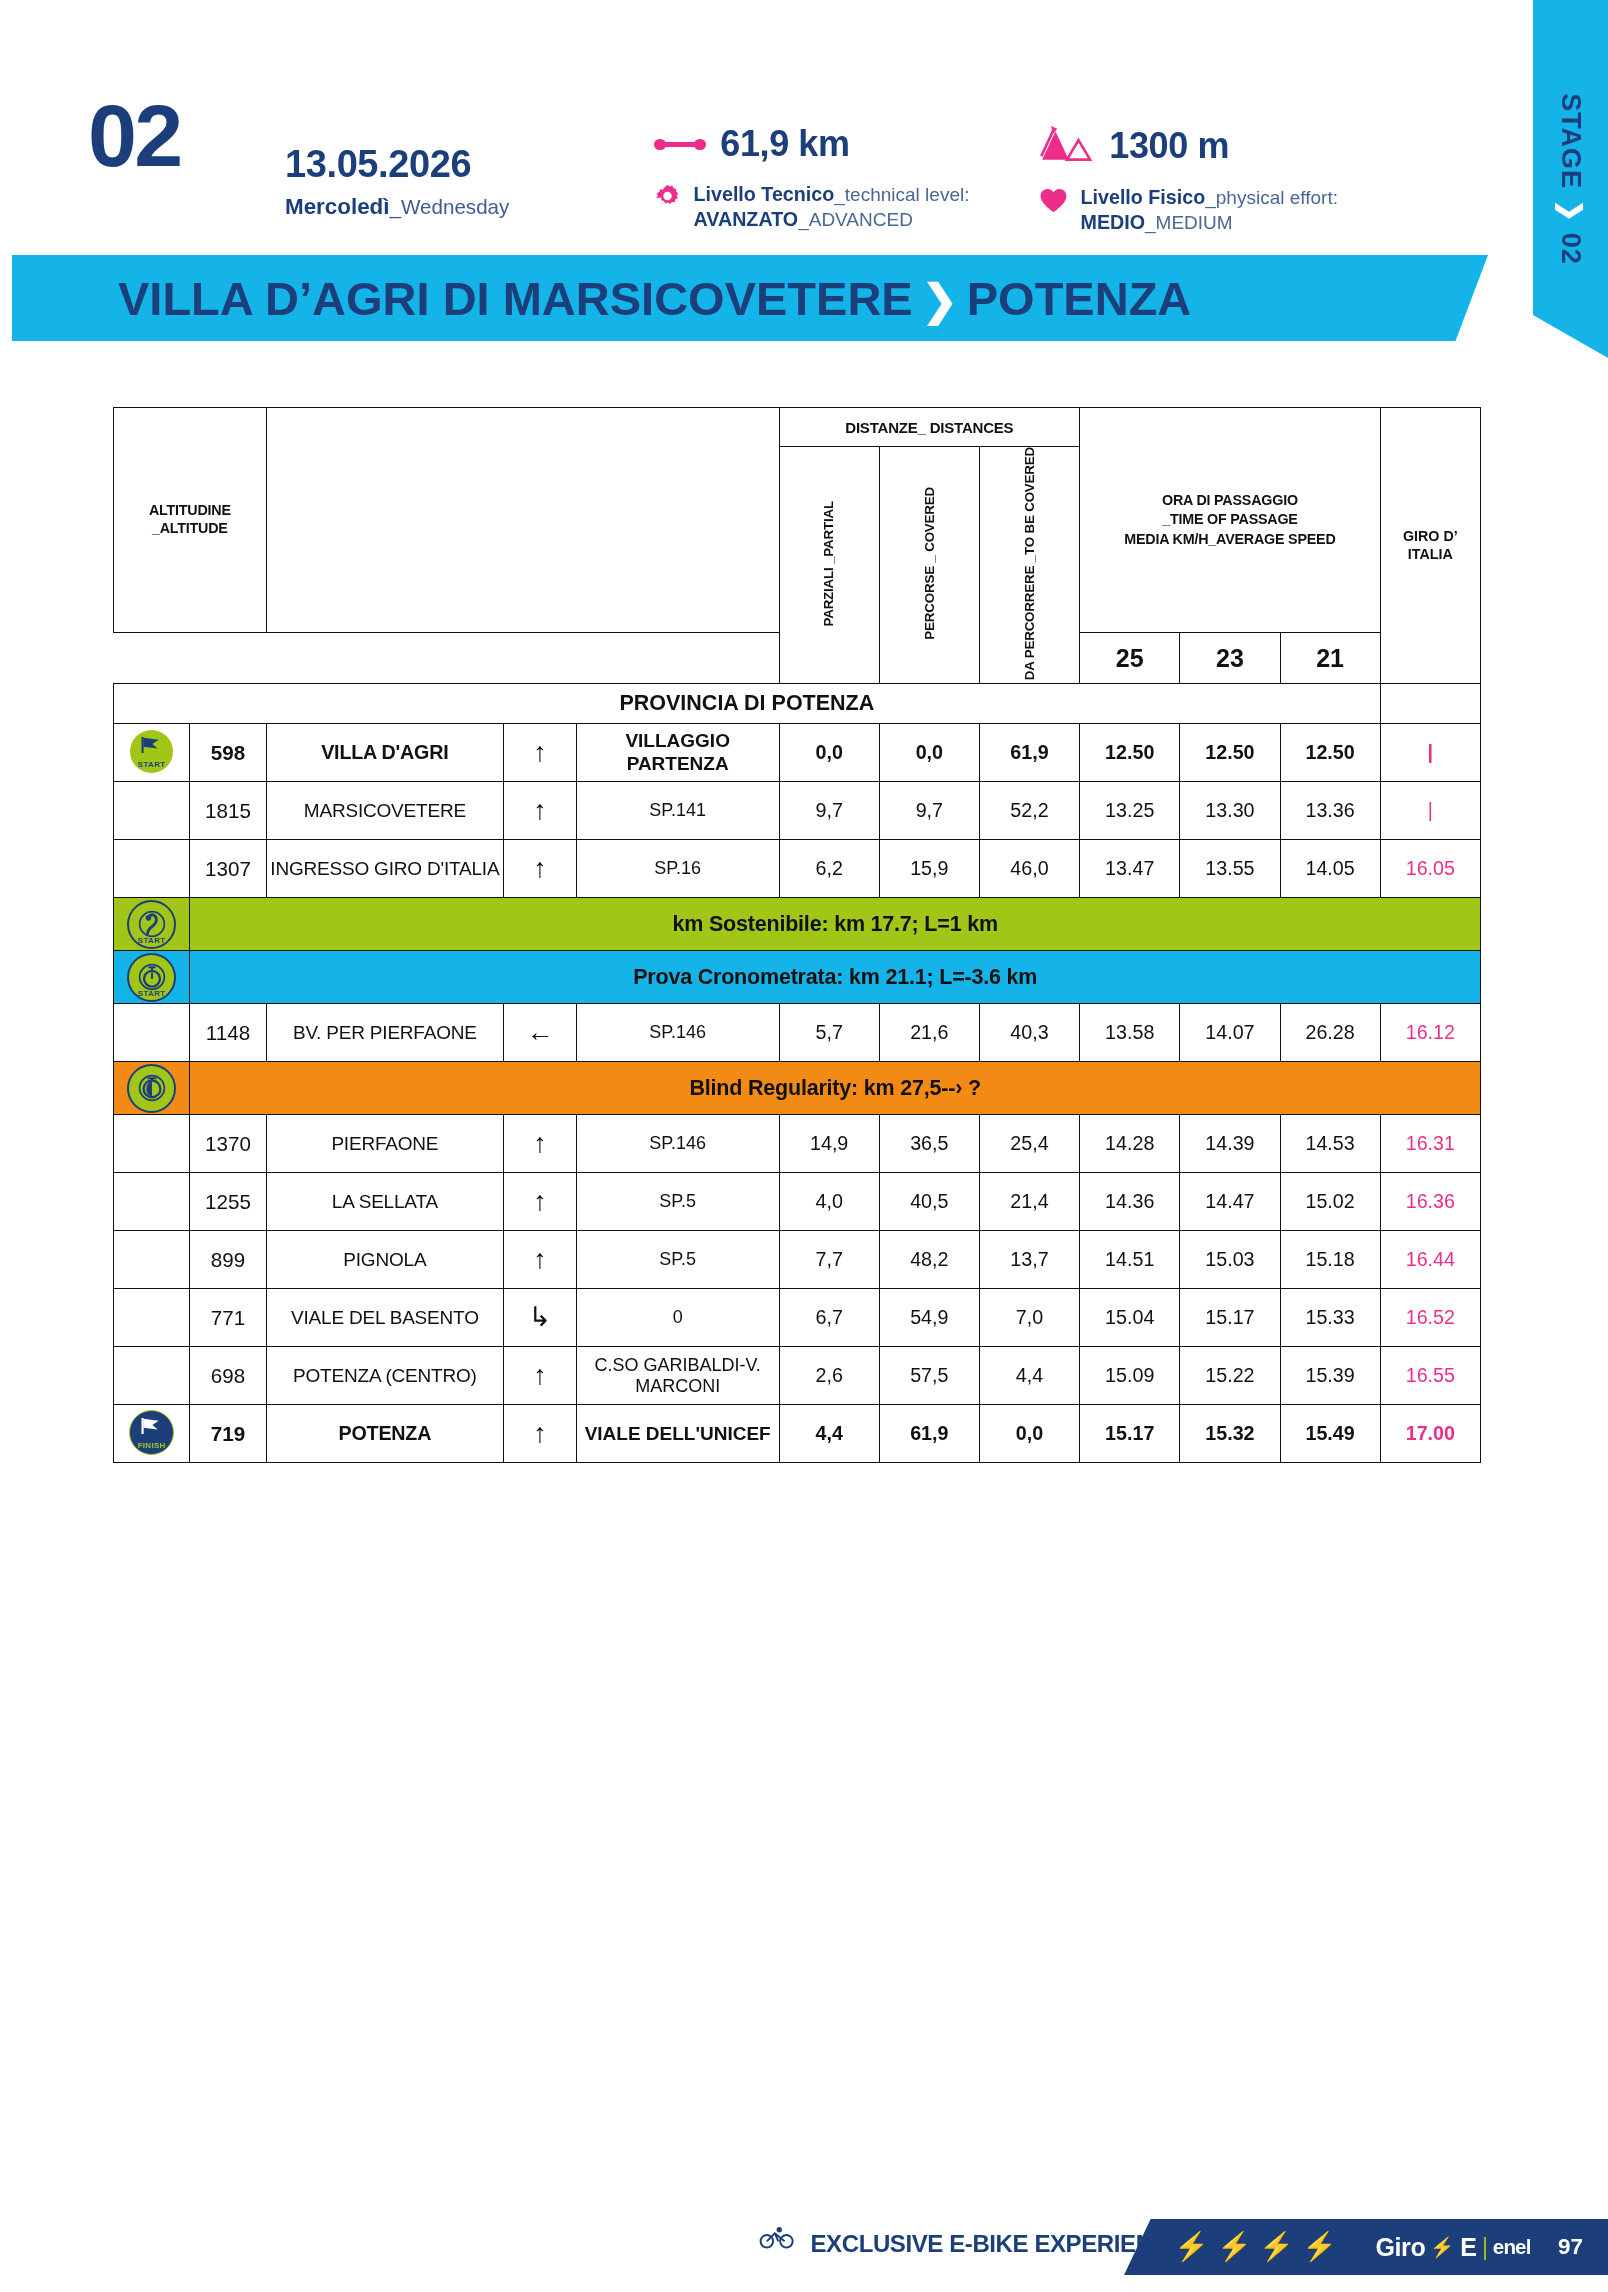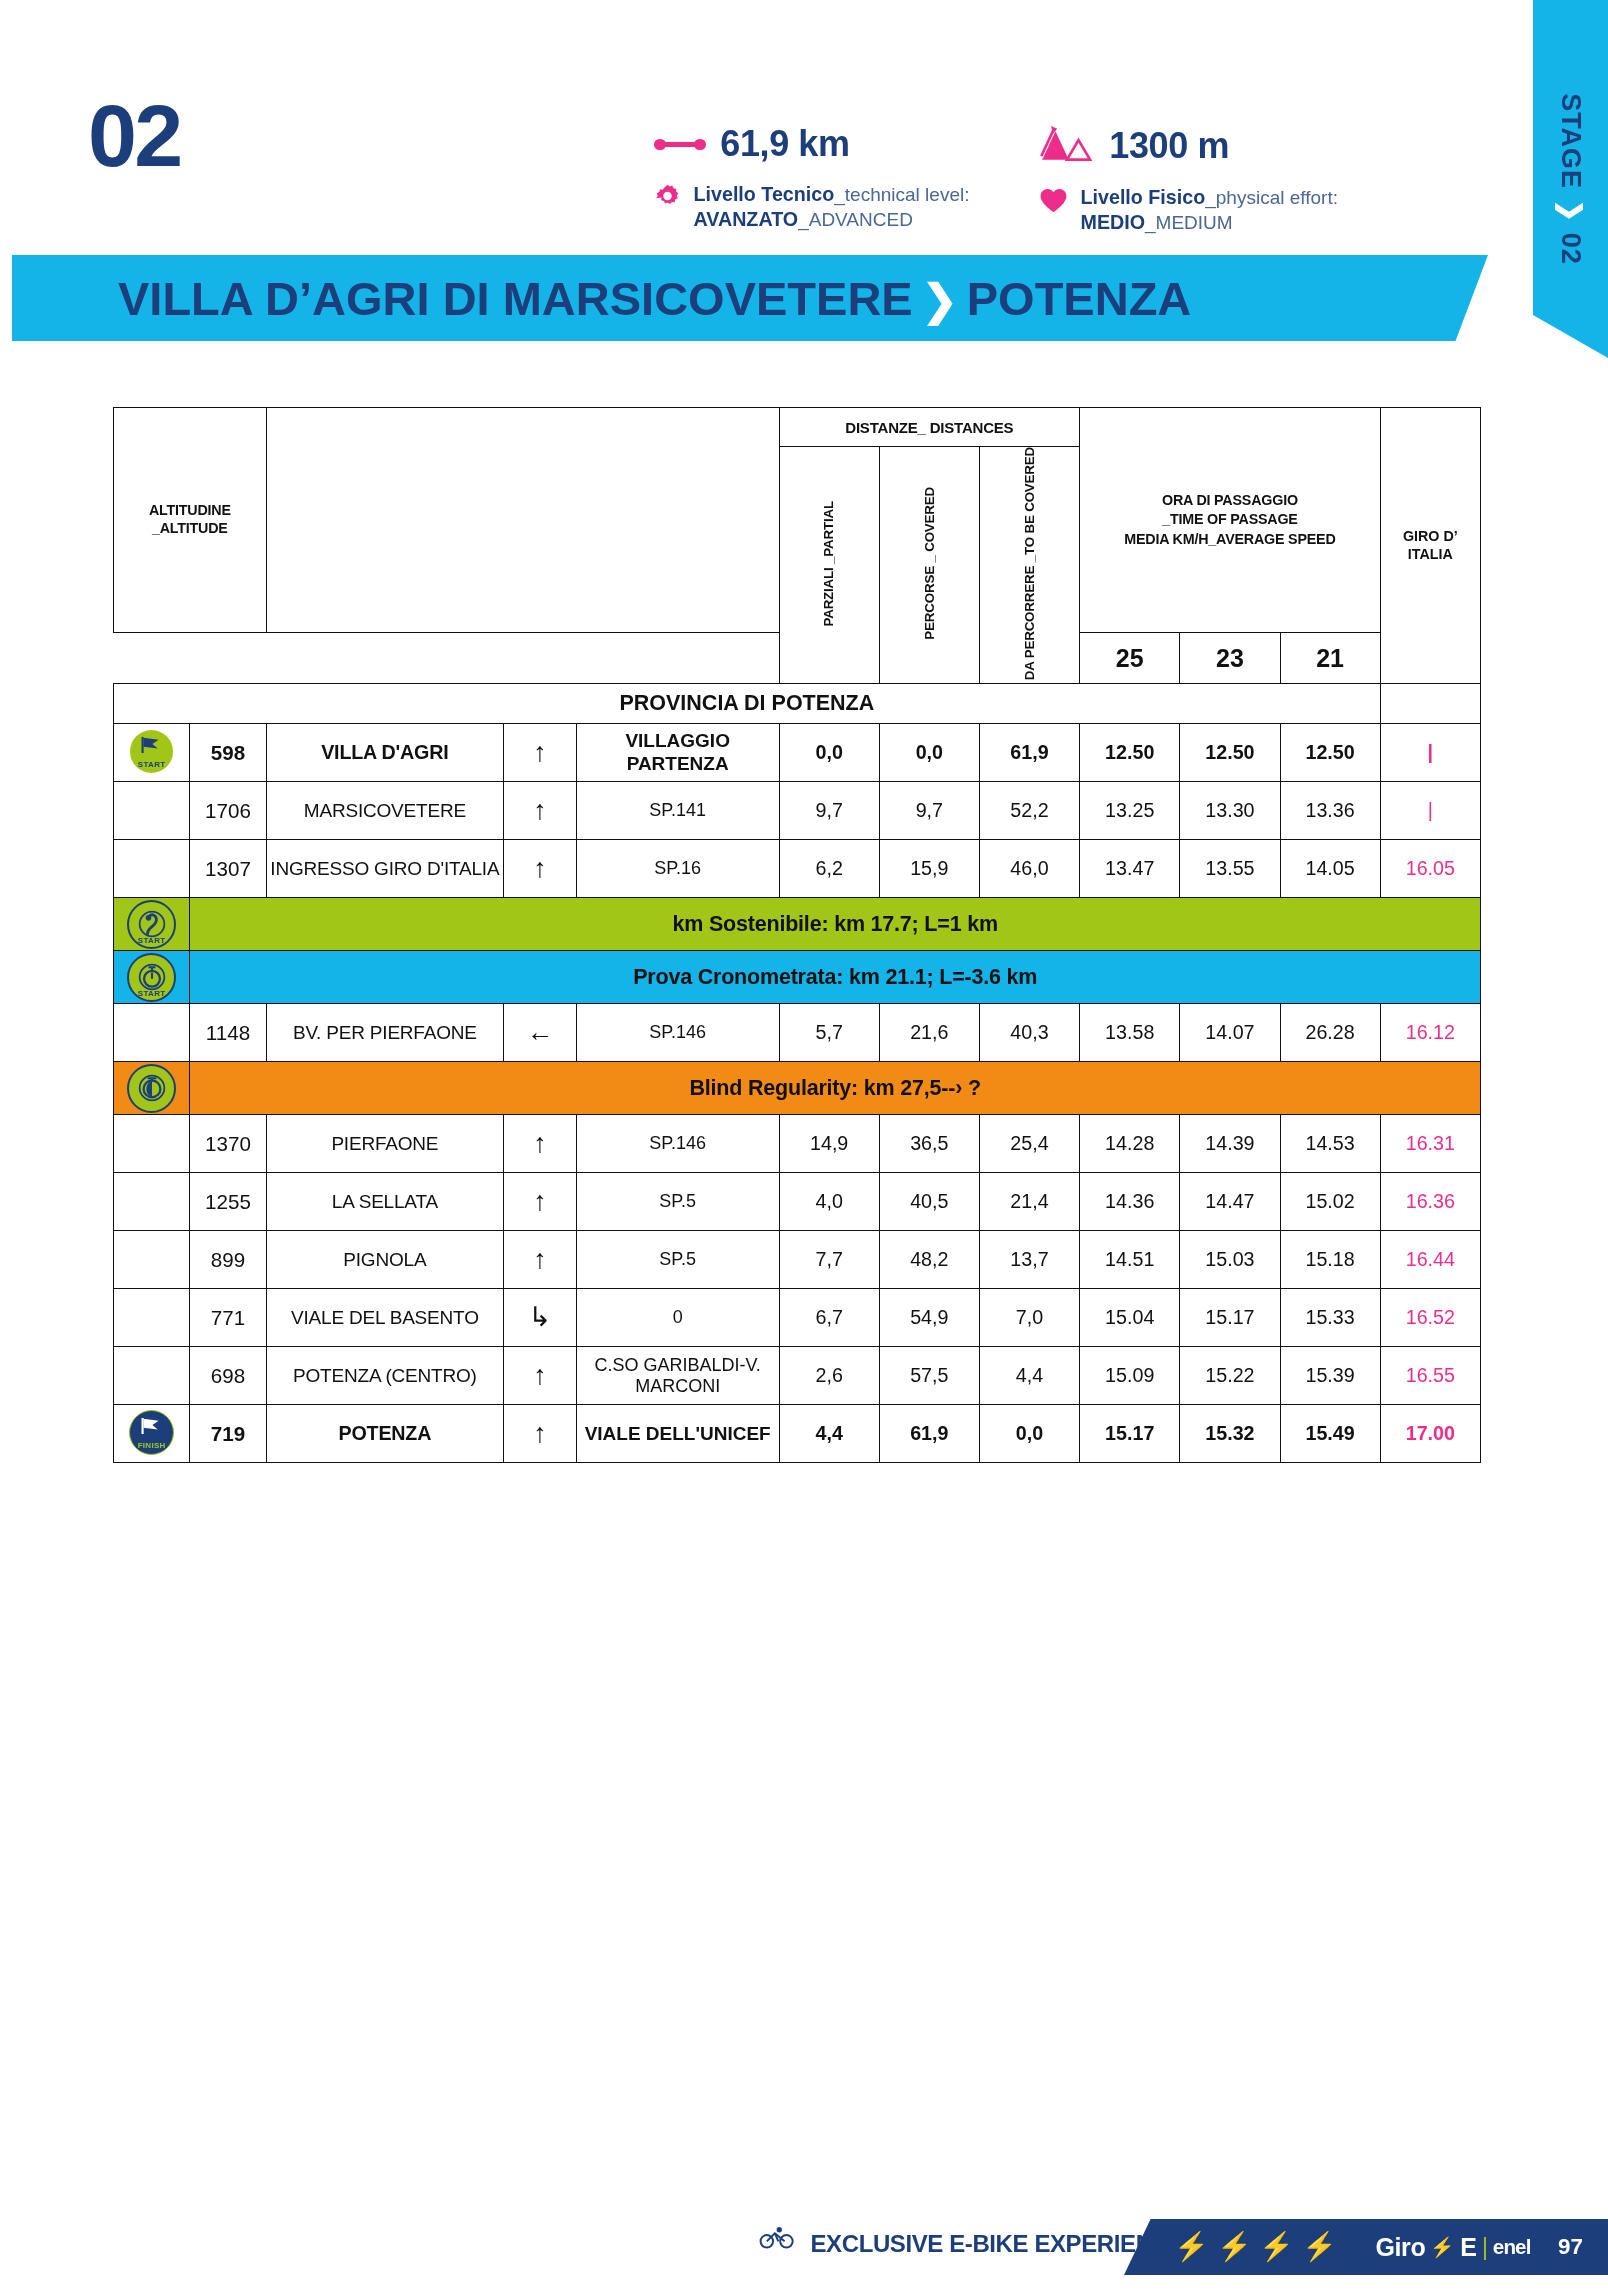--- a/index.html
+++ b/index.html
@@ -197,20 +197,26 @@
     <span class="stage-tab-text">STAGE</span>
     <span class="stage-chev">❯</span>
     <span class="stage-tab-text">02</span>
   </div>
 </div>
 
 <div class="header">
 
   <div class="stage-num">02</div>
 
+  <div class="date-block">
+    <div class="date-main">13.05.2026</div>
+    <div class="date-sub">
+      <span>Mercoledì</span><span class="en">_Wednesday</span>
+    </div>
+  </div>
 
   <div class="mid-block">
     <div class="metric-row">
       <span class="ic-dist">
         <span class="d1"></span>
           <span class="bar"></span>
           <span class="d2"></span>
       </span>
       <span class="metric-val">61,9 km</span>
     </div>
@@ -329,21 +335,21 @@
           <td class="num">0,0</td>
           <td class="num">0,0</td>
           <td class="num">61,9</td>
           <td class="num">12.50</td>
           <td class="num">12.50</td>
           <td class="num">12.50</td>
           <td class="giro">|</td>
         </tr>
         <tr class="row">
           <td></td>
-          <td class="alt">1706</td>
+          <td class="alt">1815</td>
           <td class="loc">MARSICOVETERE</td>
           <td class="arrow">↑</td>
           <td class="road">SP.141</td>
           <td class="num">9,7</td>
           <td class="num">9,7</td>
           <td class="num">52,2</td>
           <td class="num">13.25</td>
           <td class="num">13.30</td>
           <td class="num">13.36</td>
           <td class="giro">|</td>

